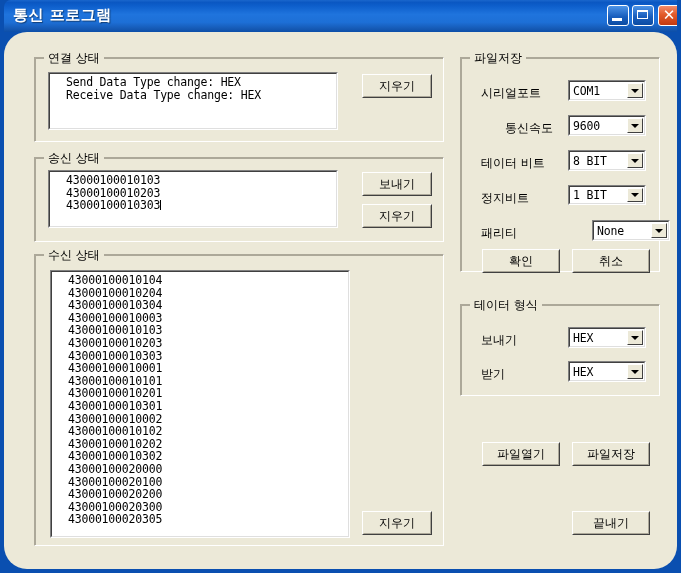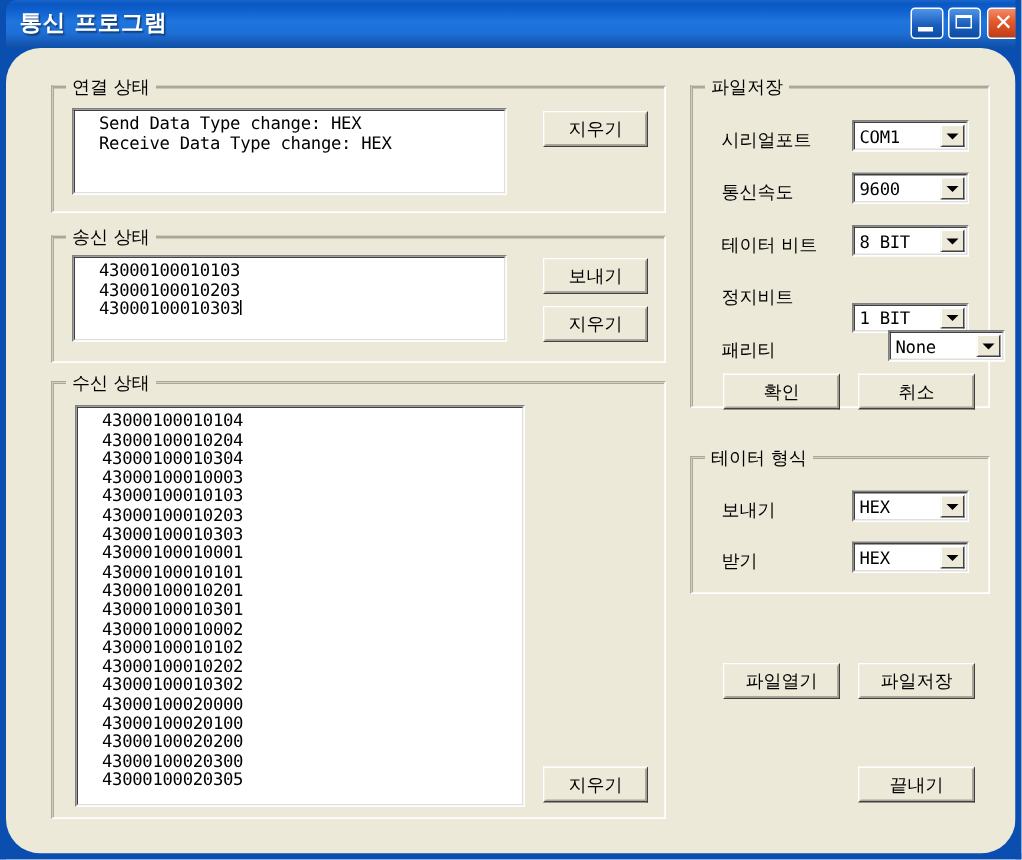--- a/index.html
+++ b/index.html
@@ -344,42 +344,42 @@
     <div class="lbl" style="left:477px; top:53px;text-align:center;">시리얼포트</div>
     <div class="combo" style="left:564px; top:48px; width:78px; height:21px;">
       <div class="combo-inner">
         <div class="combo-value">COM1</div>
         <div class="combo-arrowbtn">
             <div class="arrow-down"></div>
           </div>
       </div>
     </div>
 
-    <div class="lbl" style="left:477px; top:88px;font-family:Liberation Mono, monospace;">통신속도</div>
+    <div class="lbl" style="left:501px; top:88px;font-family:Liberation Mono, monospace;">통신속도</div>
     <div class="combo" style="left:564px; top:83px; width:78px; height:21px;">
       <div class="combo-inner">
         <div class="combo-value">9600</div>
         <div class="combo-arrowbtn">
             <div class="arrow-down"></div>
           </div>
       </div>
     </div>
 
     <div class="lbl" style="left:477px; top:123px;">테이터 비트</div>
     <div class="combo" style="left:564px; top:118px; width:78px; height:21px;">
       <div class="combo-inner">
         <div class="combo-value">8 BIT</div>
         <div class="combo-arrowbtn">
             <div class="arrow-down"></div>
           </div>
       </div>
     </div>
 
     <div class="lbl" style="left:477px; top:158px;">정지비트</div>
-    <div class="combo" style="left:564px; top:170px; width:78px; height:20px;">
+    <div class="combo" style="left:564px; top:153px; width:78px; height:20px;">
       <div class="combo-inner">
         <div class="combo-value">1 BIT</div>
         <div class="combo-arrowbtn">
             <div class="arrow-down"></div>
           </div>
       </div>
     </div>
 
     <div class="lbl" style="left:477px; top:193px;">패리티</div>
     <div class="combo" style="left:564px; top:188px; width:78px; height:21px;margin-left:24px;">

